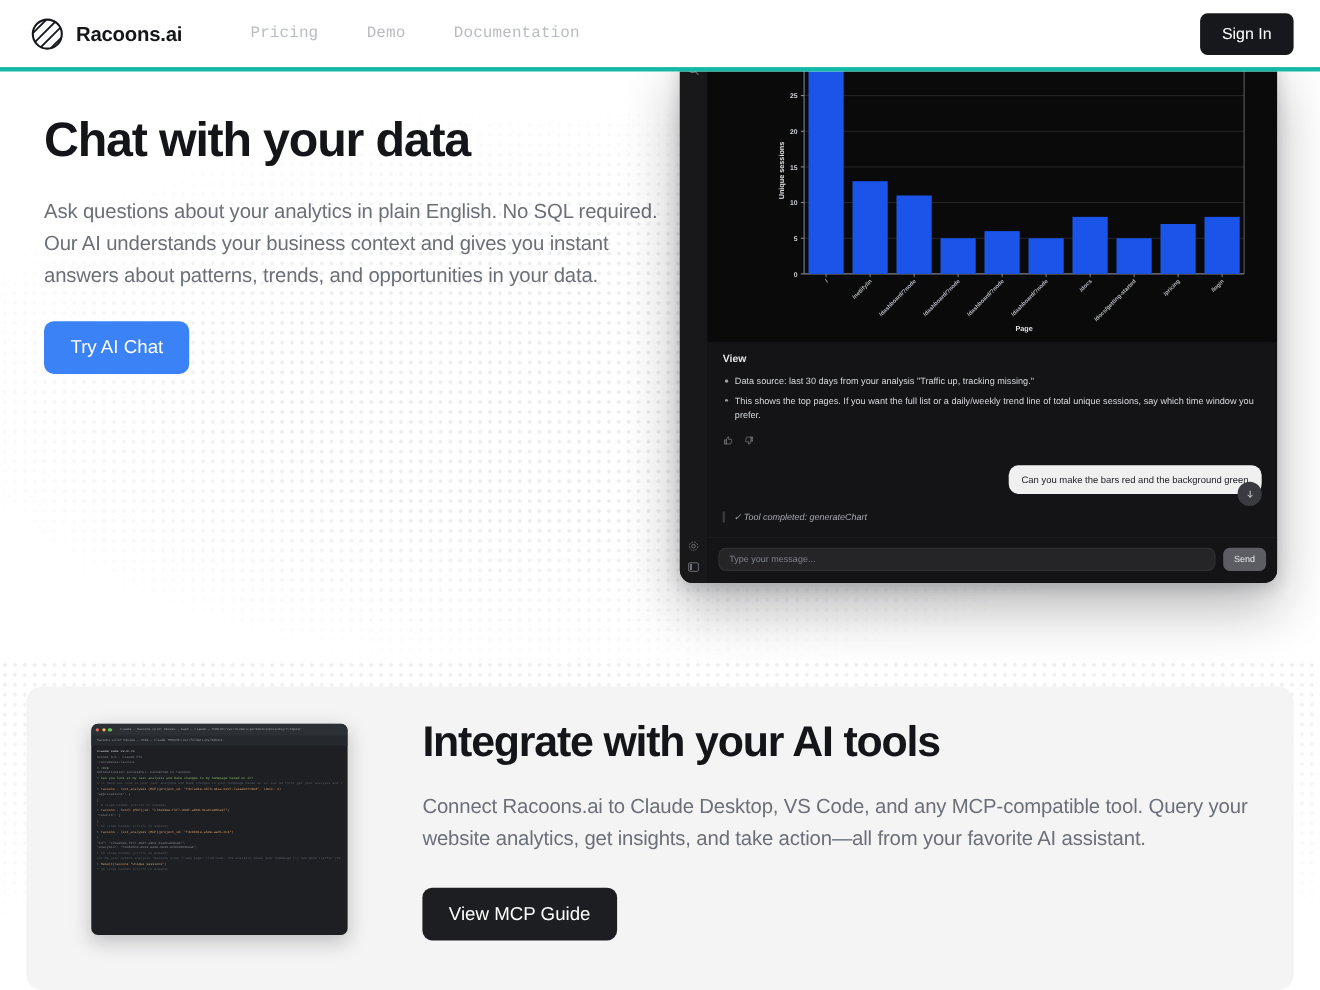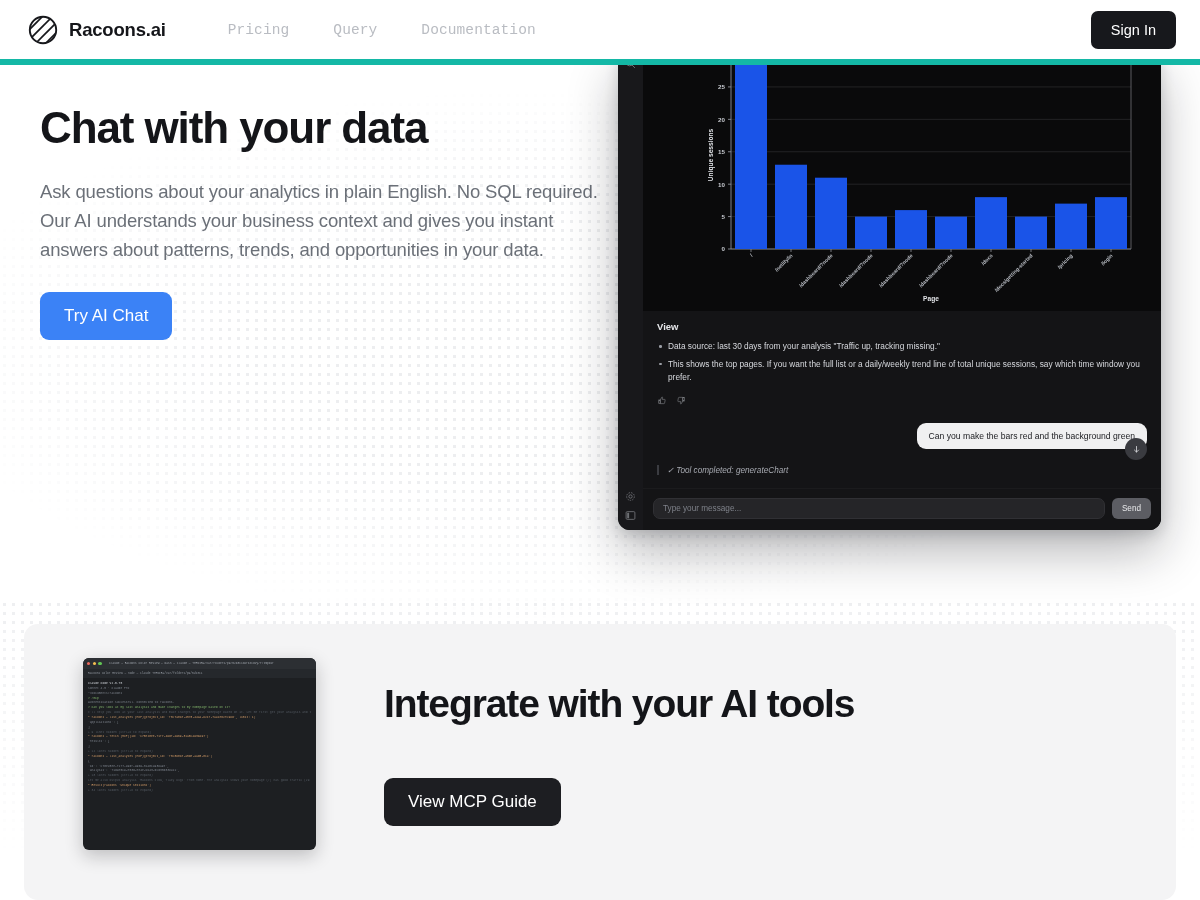--- a/index.html
+++ b/index.html
@@ -29,21 +29,21 @@
     pointer-events: none;
   }
 
   
   header {
     position: relative; z-index: 30;
     height: 65px; width: 1200px;
     background: #ffffff;
     display: flex; align-items: center;
     padding: 0 24px 0 28px;
-    border-bottom: 6px solid #14b8a6;
+    border-bottom: 4px solid #14b8a6;
     justify-content: space-between;
   }
   .brand { display: flex; align-items: center; gap: 11px; }
   .logo-mark { width: 30px; height: 30px; display:block; }
   .brand-name { font-size: 18.5px; font-weight: 700; color: #15161a; letter-spacing: -.2px; }
   nav.main-nav { display: flex; align-items: center; gap: 44px; margin-left: 62px; font-family: Liberation Mono, monospace; }
   nav.main-nav a {
     font-size: 14.5px; color: #b9bcc2; text-decoration: none; letter-spacing: .1px;
   }
   .signin {
@@ -222,21 +222,21 @@
           <line x1="4" y1="32" x2="32" y2="4" stroke="#17181c" stroke-width="1.7"></line>
           <line x1="9" y1="37" x2="37" y2="9" stroke="#17181c" stroke-width="1.7"></line>
         </g>
         <circle cx="15" cy="15" r="13.2" fill="none" stroke="#17181c" stroke-width="1.9"></circle>
       </svg>
       <span class="brand-name">Racoons.ai</span>
     </div>
 
     <nav class="main-nav">
       <a href="#">Pricing</a>
-      <a href="#">Query</a>
+      <a href="#">Demo</a>
       <a href="#">Documentation</a>
     </nav>
 
     <button class="signin">Sign In</button>
   </header>
 
   <section class="hero">
     <h1>Chat with your data</h1>
     <p>Ask questions about your analytics in plain English. No SQL required. Our AI understands your business context and gives you instant answers about patterns, trends, and opportunities in your data.</p>
     <button class="cta-primary">Try AI Chat</button>
@@ -405,17 +405,18 @@
             <div class="tl c-dim">    + 18 lines hidden (ctrl+o to expand)</div>
             <div class="tl c-dim">  Let me also output analysis "Racoons slow, flaky bugs" from home. The analysis shows your homepage (/) has good traffic (29 sessions) with the mobile visits, but there are key recommendations to improve to: get to find what homepage files or from the supported formats.</div>
             <div class="tl c-orange">  • Result(racoons "Unique sessions")</div>
             <div class="tl c-dim">    + 34 lines hidden (ctrl+o to expand)</div>
           </div>
       </div>
     </div>
 
     <div class="copy-col">
       <h2>Integrate with your AI tools</h2>
+      <p>Connect Racoons.ai to Claude Desktop, VS Code, and any MCP-compatible tool. Query your website analytics, get insights, and take action—all from your favorite AI assistant.</p>
       <button class="cta-secondary">View MCP Guide</button>
     </div>
   </section>
 
 </div>
 
 </body></html>

